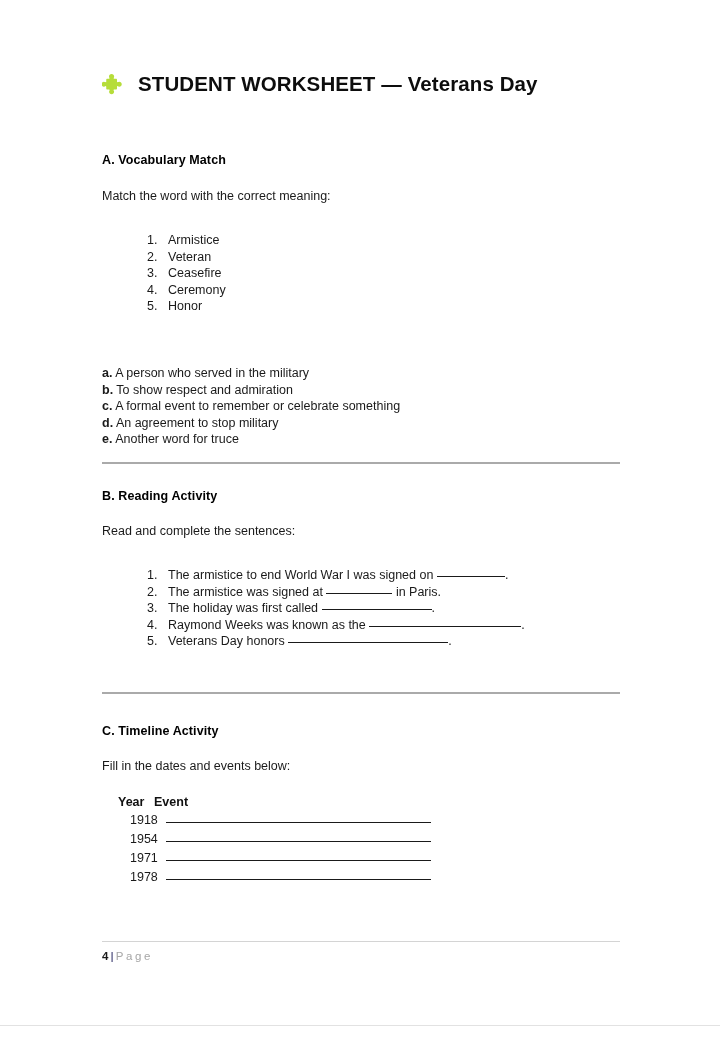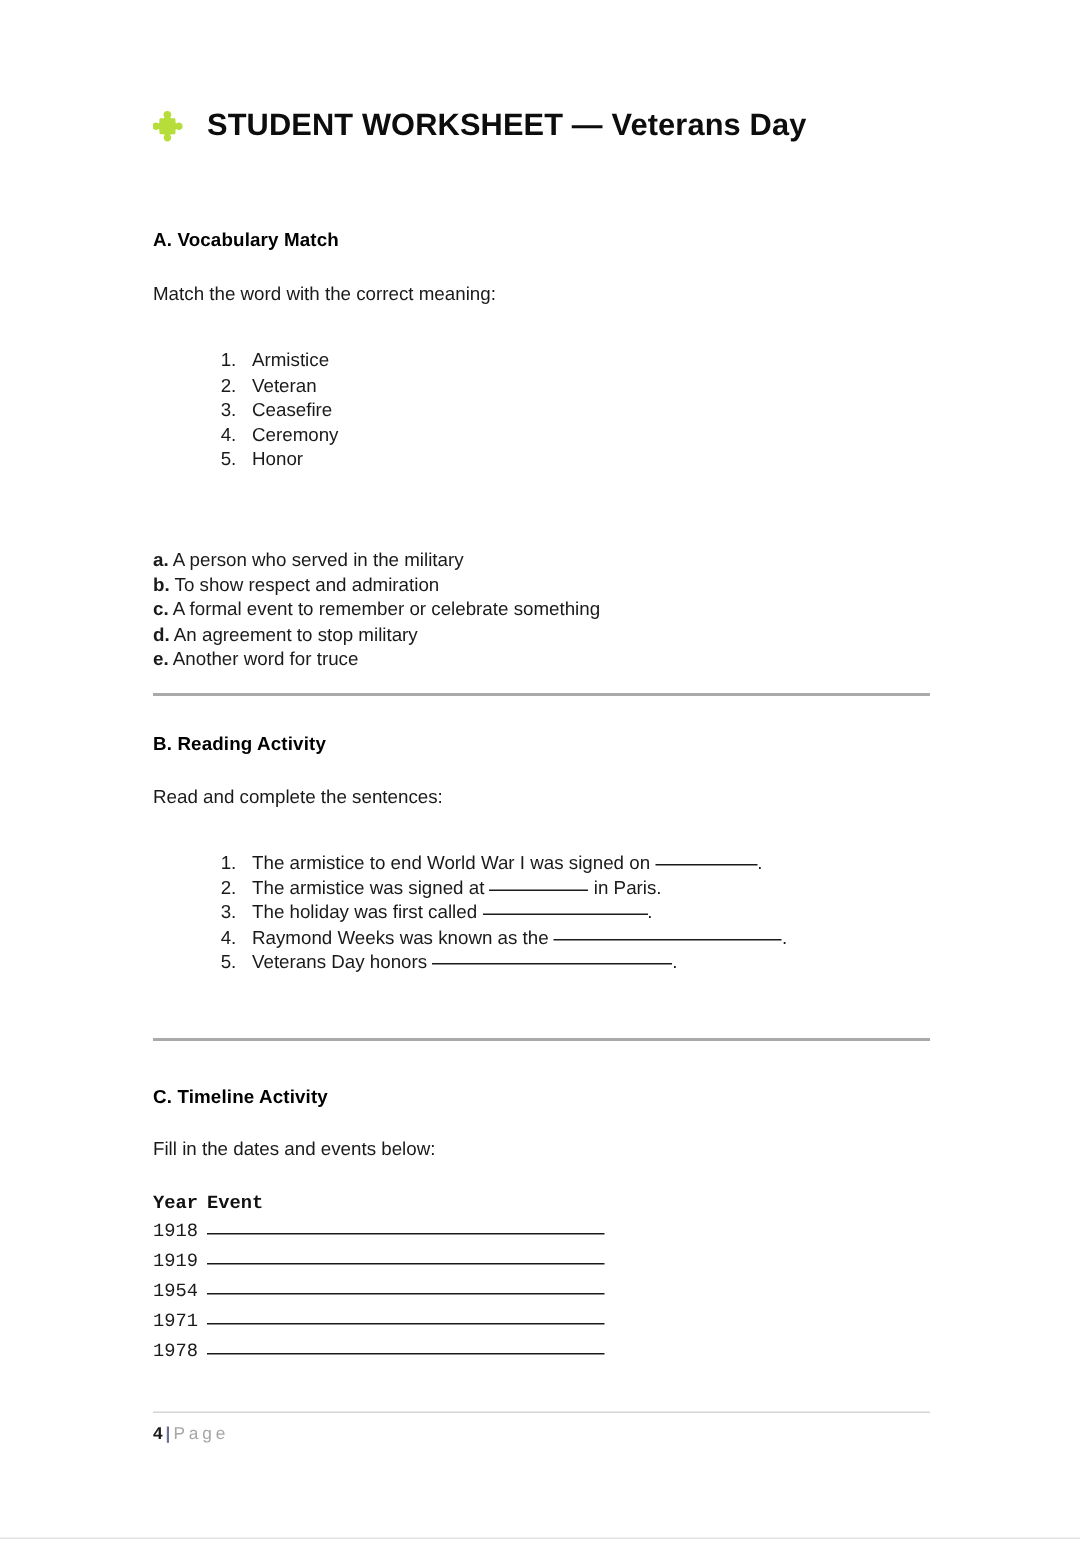--- a/index.html
+++ b/index.html
@@ -123,36 +123,36 @@
     position: absolute;
     left: 0;
     width: 518px;
     height: 0;
     border-top: 2px solid #aaaaaa;
   }
 
   
   .timeline {
     position: absolute;
-    left: 0;
-    font-family: Liberation Mono, monospace;
+    left: 16px;
   }
   .timeline-head {
     font-size: 12.5px;
     font-weight: bold;
     color: #111111;
     line-height: 16.6px;
     white-space: nowrap;
   }
   .timeline-head .th-year { display: inline-block; width: 36px; }
   .timeline-row {
     font-size: 12.5px;
     color: #1a1a1a;
     line-height: 19.2px;
     white-space: nowrap;
+    margin-left: 12px;
   }
   .timeline-row .yr { display: inline-block; width: 36px; }
   .timeline-row .rule {
     display: inline-block;
     width: 265px;
     height: 11px;
     border-bottom: 1.3px solid #1a1a1a;
     vertical-align: 1px;
   }
 
@@ -260,23 +260,20 @@
     <div class="section-intro" style="top:759px;">Fill in the dates and events below:</div>
 
     <div class="timeline" style="top:794px;">
       <div class="timeline-head">
         <span class="th-year">Year</span><span>Event</span>
       </div>
       <div class="timeline-row">
         <span class="yr">1918</span><span class="rule"></span>
       </div>
       <div class="timeline-row">
-        <span class="yr">1919</span><span class="rule"></span>
-      </div>
-      <div class="timeline-row">
         <span class="yr">1954</span><span class="rule"></span>
       </div>
       <div class="timeline-row">
         <span class="yr">1971</span><span class="rule"></span>
       </div>
       <div class="timeline-row">
         <span class="yr">1978</span><span class="rule"></span>
       </div>
     </div>
 

